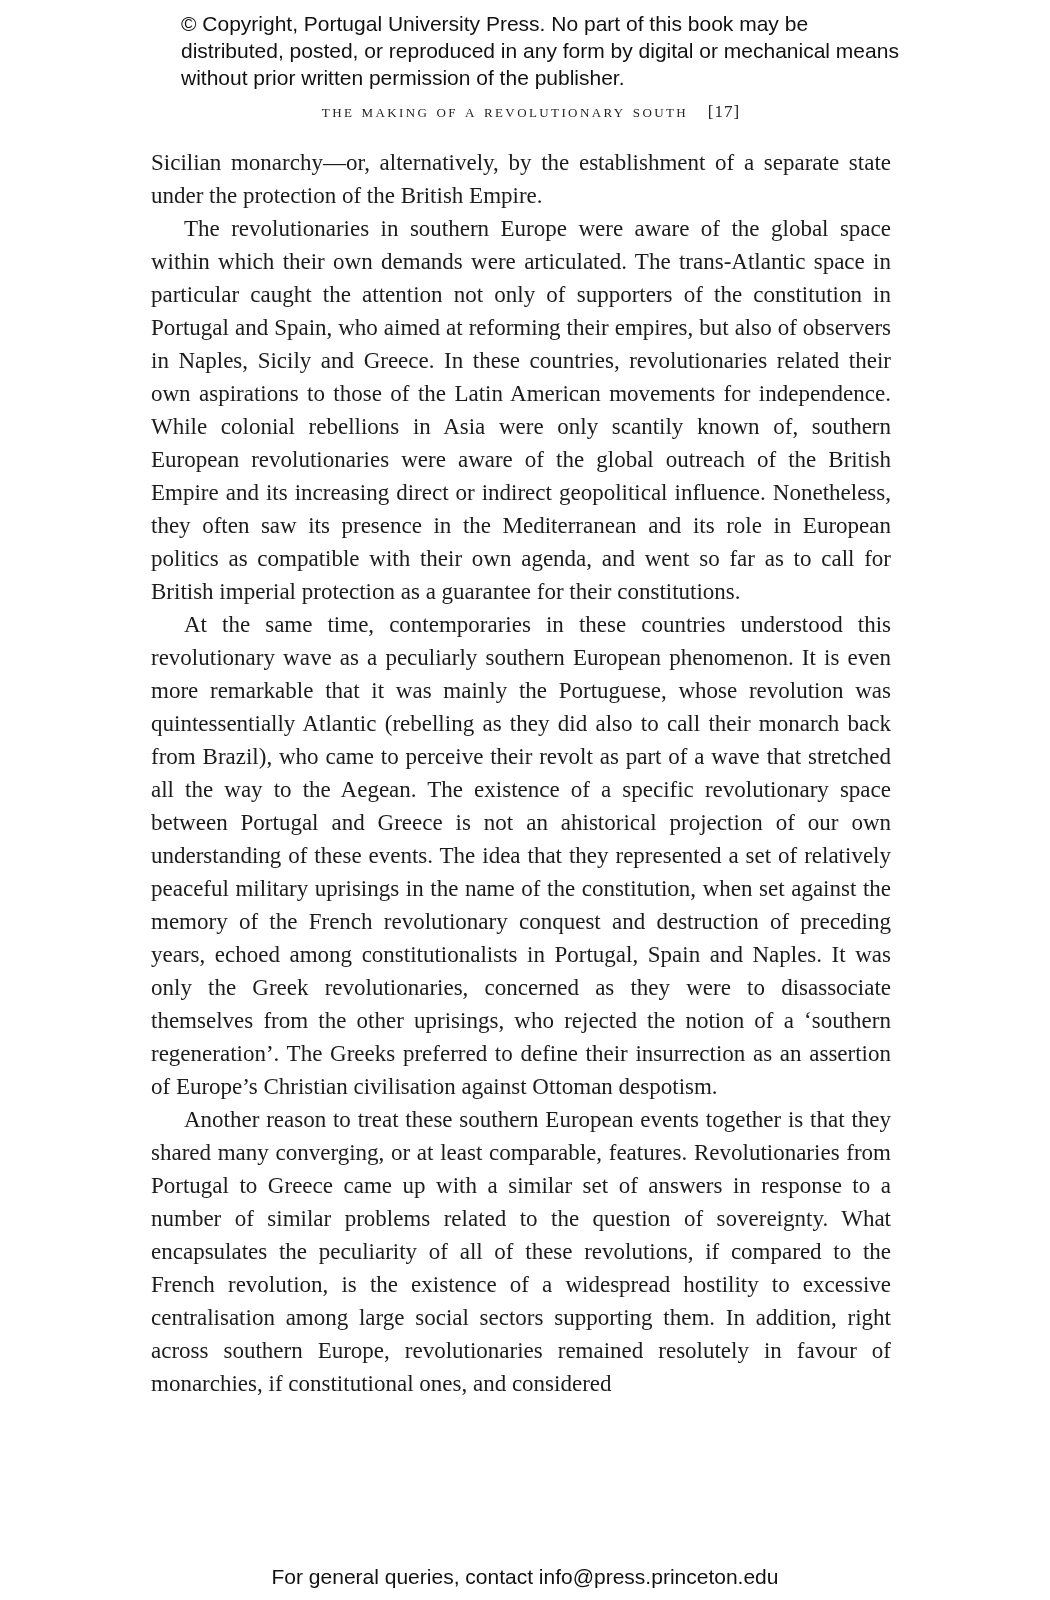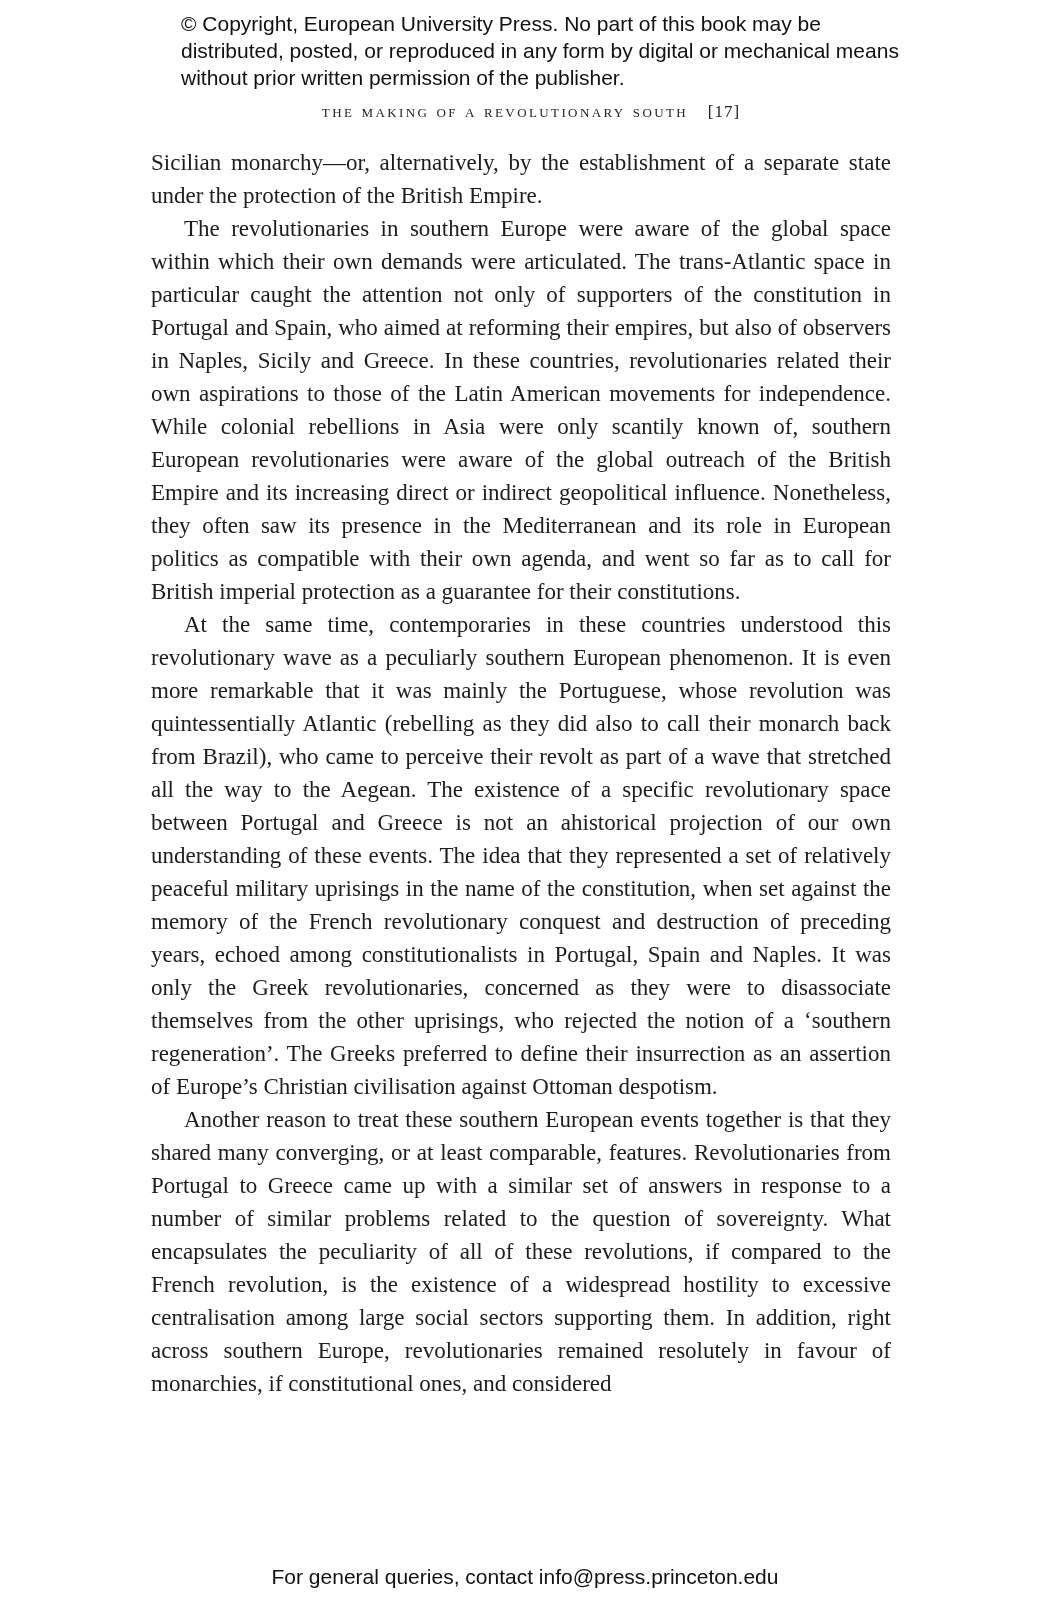--- a/index.html
+++ b/index.html
@@ -22,21 +22,21 @@
   .body-text p { margin: 0; }
   .body-text p.indent { text-indent: 33px; font-family: Liberation Serif, serif; }
   .footer {
     position: absolute; left: 0; width: 1050px; top: 1565px; text-align: center;
     font-family: "Liberation Sans", sans-serif; font-size: 21px; color: #111;
   }
 </style>
 </head>
 <body>
 
-<div class="copyright">© Copyright, European University Press. No part of this book may be distributed, posted, or reproduced in any form by digital or mechanical means without prior written permission of the publisher.</div>
+<div class="copyright">© Copyright, Portugal University Press. No part of this book may be distributed, posted, or reproduced in any form by digital or mechanical means without prior written permission of the publisher.</div>
 
 <div class="running-head">
   <span class="title">THE MAKING OF A REVOLUTIONARY SOUTH</span>
   <span class="pnum">[17]</span>
 </div>
 
 <div class="body-text">
   <p>Sicilian monarchy—or, alternatively, by the establishment of a separate state under the protection of the British Empire.</p>
   <p class="indent">The revolutionaries in southern Europe were aware of the global space within which their own demands were articulated. The trans-Atlantic space in particular caught the attention not only of supporters of the constitution in Portugal and Spain, who aimed at reforming their empires, but also of observers in Naples, Sicily and Greece. In these countries, revo­lutionaries related their own aspirations to those of the Latin American movements for independence. While colonial rebellions in Asia were only scantily known of, southern European revolutionaries were aware of the global outreach of the British Empire and its increasing direct or indi­rect geopolitical influence. Nonetheless, they often saw its presence in the Mediterranean and its role in European politics as compatible with their own agenda, and went so far as to call for British imperial protection as a guarantee for their constitutions.</p>
   <p class="indent">At the same time, contemporaries in these countries understood this revolutionary wave as a peculiarly southern European phenomenon. It is even more remarkable that it was mainly the Portuguese, whose revolu­tion was quintessentially Atlantic (rebelling as they did also to call their monarch back from Brazil), who came to perceive their revolt as part of a wave that stretched all the way to the Aegean. The existence of a specific revolutionary space between Portugal and Greece is not an ahistorical projection of our own understanding of these events. The idea that they represented a set of relatively peaceful military uprisings in the name of the constitution, when set against the memory of the French revolutionary conquest and destruction of preceding years, echoed among constitution­alists in Portugal, Spain and Naples. It was only the Greek revolution­aries, concerned as they were to disassociate themselves from the other uprisings, who rejected the notion of a ‘southern regeneration’. The Greeks preferred to define their insurrection as an assertion of Europe’s Christian civilisation against Ottoman despotism.</p>

